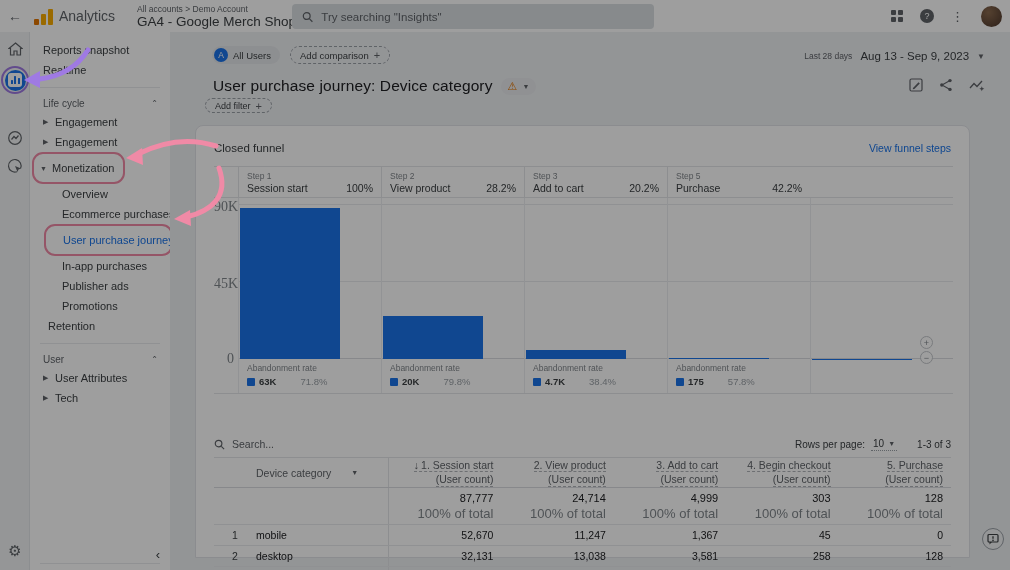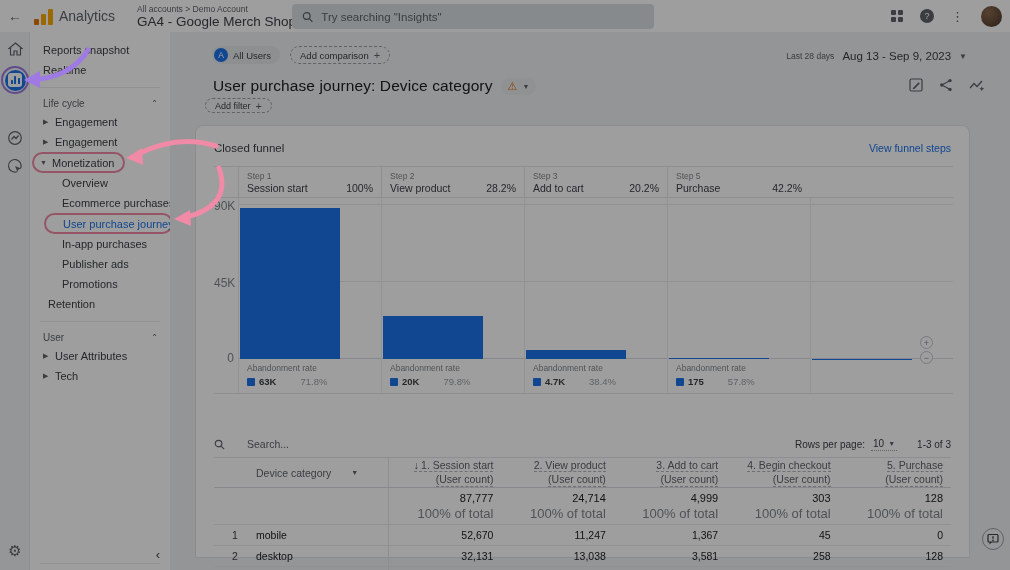--- a/index.html
+++ b/index.html
@@ -42,35 +42,35 @@
   
   .sidebar { position:absolute; left:30px; top:32px; width:140px; height:538px; background:#ffffff; z-index:1; }
   .sb-inner { padding-top:8px; }
   .sb-item { height:20px; display:flex; align-items:center; font-size:11px; color:#3c4043; padding-left:13px; cursor:pointer; white-space:nowrap; }
   .sb-item .exp { width:12px; font-size:7px; color:#5f6368; }
   .sb-sub { padding-left:32px; }
   .sb-sub2 { padding-left:18px; }
   .sb-divider { border-top:1px solid #e8eaed; margin:7px 10px 6px 10px; }
   .sb-header { height:18px; display:flex; align-items:center; justify-content:space-between; font-size:10px; color:#5f6368; padding:0 12px 0 13px; cursor:pointer; }
   .sb-header .chev { font-size:8px; }
-  .hl-pill { position:relative; z-index:60; background:#ffffff; border:2.5px solid #f08aa6; border-radius:11px; height:21px; }
+  .hl-pill { position:relative; z-index:60; background:#ffffff; border:2.5px solid #f08aa6; border-radius:11px; height:32px; }
   .hl-monetization { margin-left:2px; width:93px; padding-left:6px; }
   .hl-upj { margin-left:14px; width:129px; padding-left:17px; color:#1a73e8; }
   .sb-bottom { position:absolute; bottom:0; left:0; width:140px; }
   .collapse-btn { position:absolute; right:10px; bottom:8px; font-size:13px; color:#3c4043; cursor:pointer; }
 
   
   .main { position:absolute; left:170px; top:32px; width:840px; height:538px; background:#eef0f3; z-index:1; }
   .chips-row { position:absolute; top:14px; left:42px; display:flex; gap:10px; align-items:center; }
   .chip { height:18px; border-radius:9px; display:flex; align-items:center; font-size:9.5px; color:#3c4043; padding:0 9px; gap:5px; cursor:pointer; }
   .chip-users { background:#e4e7ea; padding-left:2px; }
   .chip-users .seg-a { width:14px; height:14px; border-radius:50%; background:#1a73e8; color:#fff; font-size:8.5px; display:flex; align-items:center; justify-content:center; }
   .chip-dashed { border:1px dashed #9aa0a6; }
   .chip .plus { font-size:11px; color:#5f6368; }
-  .date-block { position:absolute; top:18px; right:43px; display:flex; align-items:center; gap:8px; cursor:pointer; }
+  .date-block { position:absolute; top:18px; right:25px; display:flex; align-items:center; gap:8px; cursor:pointer; }
   .date-block .dlabel { font-size:8.5px; color:#5f6368; }
   .date-block .drange { font-size:11.5px; color:#3c4043; }
   .date-block .caret { font-size:8px; color:#5f6368; }
   .title-row { position:absolute; top:45px; left:43px; display:flex; align-items:center; gap:8px; }
   .page-title { font-size:15.5px; color:#202124; letter-spacing:0.1px; }
   .warn-chip { height:17px; border-radius:9px; background:#e8eaed; display:flex; align-items:center; padding:0 7px; gap:5px; cursor:pointer; }
   .warn-chip .tri { color:#e37400; font-size:11px; line-height:1; }
   .warn-chip .caret { font-size:7px; color:#5f6368; }
   .header-icons { position:absolute; top:46px; right:25px; display:flex; gap:16px; color:#5f6368; }
   .header-icons svg { cursor:pointer; display:block; }
@@ -88,37 +88,37 @@
   .ft-gutter { width:24px; }
   .ft-step { width:143px; border-left:1px solid #e4e6e9; padding:4px 8px 3px 8px; display:flex; flex-direction:column; justify-content:space-between; }
   .ft-step .snum { font-size:8.5px; color:#80868b; }
   .ft-step .srow { display:flex; justify-content:space-between; align-items:flex-end; }
   .ft-step .sname { font-size:10.5px; color:#3c4043; }
   .ft-step .spct { font-size:10.5px; color:#3c4043; }
 
   .ft-chart { position:relative; height:161px; }
   .ft-grid { position:absolute; left:24px; right:0; border-top:1px solid #e8eaed; }
   .ft-colsep { position:absolute; top:0; bottom:0; border-left:1px solid #eceef0; }
-  .ft-ylabel { position:absolute; width:20px; text-align:right; font-size:12px; color:#80868b; }
+  .ft-ylabel { position:absolute; width:20px; text-align:right; font-size:14px; color:#80868b;font-family:Liberation Serif, serif; }
   .funnel-bar { position:absolute; bottom:0; width:100px; background:#1a73e8; }
   .ft-zero { position:absolute; left:24px; right:0; bottom:0; border-top:1px solid #dadce0; }
 
   .ft-aband { display:flex; border-bottom:1px solid #e4e6e9; height:35px; }
   .ft-acell { width:143px; border-left:1px solid #eceef0; padding:4px 8px; }
   .ft-acell .alabel { font-size:8.5px; color:#80868b; margin-bottom:3px; }
   .ft-acell .arow { display:flex; align-items:center; gap:4px; }
   .ft-acell .sq { width:8px; height:8px; background:#1a73e8; border-radius:1px; }
   .ft-acell .cnt { font-size:9.5px; font-weight:bold; color:#3c4043; }
   .ft-acell .rate { font-size:9.5px; color:#9aa0a6; margin-left:20px; }
   .zoom-ctrl { position:absolute; right:20px; display:flex; flex-direction:column; gap:2px; }
   .zoom-ctrl .zc { width:13px; height:13px; border:1px solid #c4c7cb; border-radius:50%; font-size:9px; color:#80868b; display:flex; align-items:center; justify-content:center; cursor:pointer; background:#fff; }
 
   
   .tbl-toolbar { position:absolute; left:18px; right:18px; top:305px; height:26px; display:flex; align-items:center; justify-content:space-between; }
-  .tbl-search { display:flex; align-items:center; gap:22px; }
+  .tbl-search { display:flex; align-items:center; gap:7px; }
   .tbl-search input { border:none; outline:none; font-size:10.5px; color:#3c4043; font-family:inherit; width:120px; }
   .tbl-search input::placeholder { color:#5f6368; }
   .tbl-pager { display:flex; align-items:center; gap:6px; font-size:10px; color:#3c4043; }
   .rpp-select { display:flex; align-items:center; gap:4px; border-bottom:1px dotted #9aa0a6; padding:0 2px 1px 2px; cursor:pointer; }
   .rpp-select .caret { font-size:7px; color:#5f6368; }
   .pager-count { margin-left:14px; }
 
   .dtable { position:absolute; left:18px; right:18px; top:331px; font-size:10.5px; }
   .dt-row { display:flex; align-items:stretch; }
   .dt-dim { width:177px; display:flex; align-items:center; }

